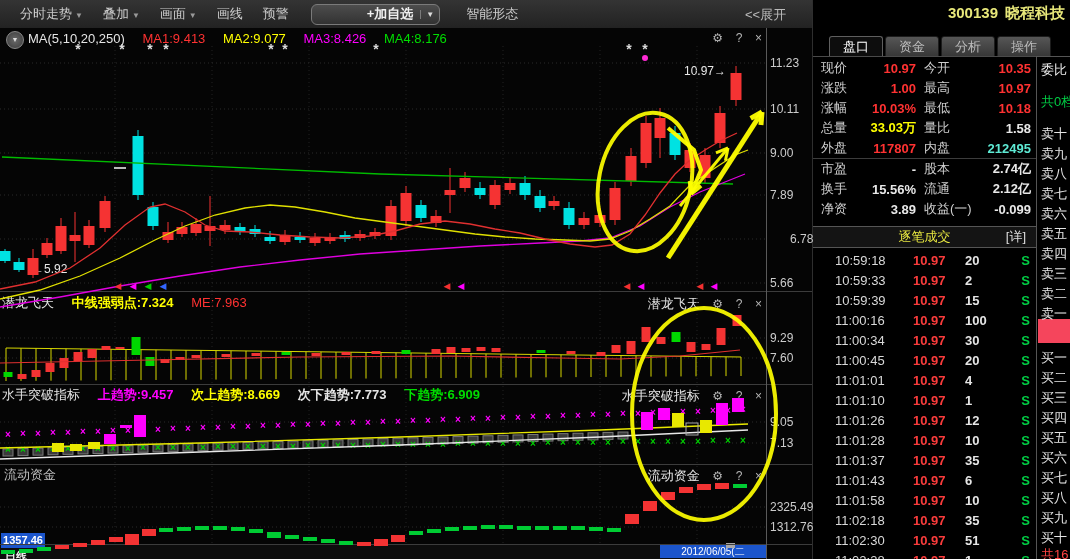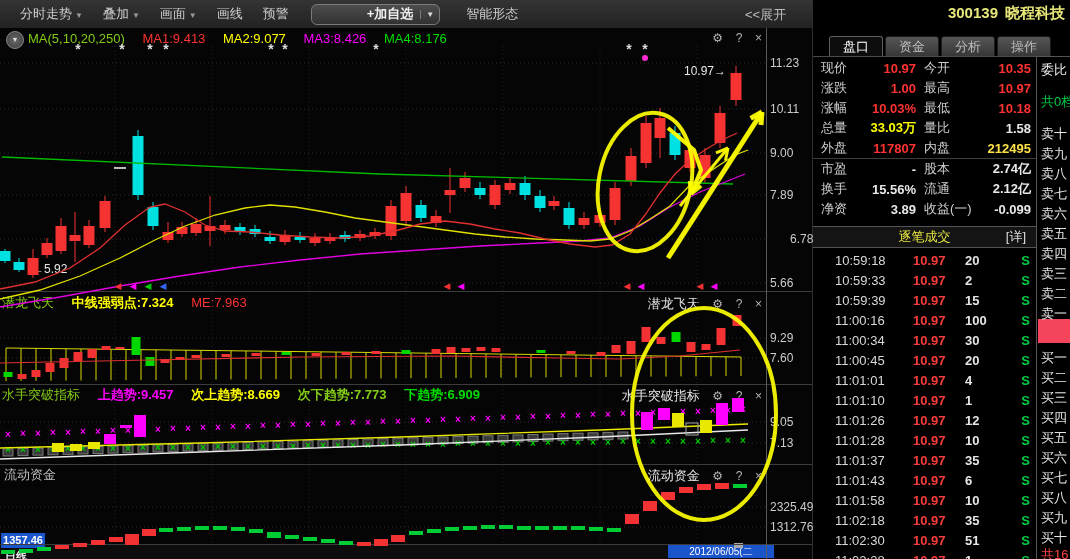--- a/index.html
+++ b/index.html
@@ -15,30 +15,30 @@
            border:1px solid #7a7a7a;border-radius:6px;color:#f0f0f0;font-weight:bold;padding-left:48px;}
   #add-btn .lbl{padding:0 7px;}
   #add-btn .dd{padding:0 5px;border-left:1px solid #7a7a7a;font-size:8px;color:#ddd;}
   #smart-label{margin-left:26px;}
   #collapse-label{position:absolute;left:745px;top:6px;color:#bbb;}
   
   #chart-region{left:0;top:28px;width:812px;height:531px;background:#050505;}
   #chart-svg{position:absolute;left:0;top:0;pointer-events:none;z-index:5;}
   .hdr{position:absolute;font-size:13px;white-space:nowrap;z-index:3;}
   .hdr span{margin-right:14px;}
-  .w{color:#84cc16}.r{color:#ff3232}.y{color:#ffff00}.m{color:#ff00ff}.g{color:#00dd00}
+  .w{color:#e5e5e5}.r{color:#ff3232}.y{color:#ffff00}.m{color:#ff00ff}.g{color:#00dd00}
   #ma-drop{position:absolute;left:6px;top:3px;width:16px;height:16px;border-radius:50%;
            background:radial-gradient(#6a6a6a,#3a3a3a);border:1px solid #888;color:#ddd;font-size:7px;
            text-align:center;line-height:16px;z-index:3;}
   .panel-title{position:absolute;right:50px;font-size:13px;color:#e5e5e5;white-space:nowrap;z-index:3;}
   .panel-title .ico{margin-left:9px;color:#b5b5b5;font-size:12px;cursor:pointer;}
   .tag{position:absolute;color:#e8e8e8;font-size:12px;z-index:4;}
   #axis-col{position:absolute;left:766px;top:0;width:46px;height:531px;z-index:2;}
   .axis-lbl{position:absolute;left:4px;color:#cccccc;font-size:12px;white-space:nowrap;}
-  #date-bar{position:absolute;left:0;top:517px;width:766px;height:14px;background:#0d0d0d;z-index:3;margin-left:8px;}
+  #date-bar{position:absolute;left:0;top:517px;width:766px;height:14px;background:#0d0d0d;z-index:3;}
   #date-box{position:absolute;left:660px;top:0px;width:106px;height:13px;background:#1b55cc;color:#fff;
             font-size:10px;text-align:center;line-height:13px;}
   #drag-handle{position:absolute;left:726px;top:-2px;width:9px;height:5px;background:#a8a8a8;}
   #value-box{position:absolute;left:1px;top:505px;width:44px;height:15px;background:#1b55cc;color:#fff;
              font-size:11px;font-weight:bold;text-align:center;line-height:15px;z-index:3;}
   #period-label{position:absolute;left:5px;top:521px;color:#eee;font-size:11px;font-weight:bold;z-index:3;}
   
   #quote-panel{left:812px;top:0;width:258px;height:559px;background:#000;border-left:1px solid #2e2e2e;}
   #stock-title{position:absolute;right:6px;top:4px;font-size:15px;font-weight:bold;color:#e8e87a;}
   #stock-title span{margin-left:7px;}
@@ -47,21 +47,21 @@
   .tab.active{background:#0d0d0d;color:#ffffff;border:1px solid #5f5f5f;border-bottom:1px solid #0d0d0d;}
   #tabs-line{position:absolute;left:0;top:56px;width:258px;border-top:1px solid #4a4a4a;}
   #quote-grid{position:absolute;left:0;top:58px;width:223px;}
   .q-row{display:flex;align-items:center;height:20px;font-size:13px;}
   .q-row.sep{border-bottom:1px solid #3c3c3c;}
   .q-l{color:#cfcfcf;}
   .q-l1{width:40px;padding-left:8px;}
   .q-v1{flex:1;text-align:right;padding-right:8px;font-weight:bold;}
   .q-l2{width:52px;}
   .q-v2{flex:1;text-align:right;padding-right:5px;font-weight:bold;}
-  .q-up{color:#ff3232}.q-dn{color:#fde047}.q-vol{color:#ffff00}.q-wh{color:#e8e8e8}
+  .q-up{color:#ff3232}.q-dn{color:#5eead4}.q-vol{color:#ffff00}.q-wh{color:#e8e8e8}
   #trade-bar{position:absolute;left:0;top:226px;width:223px;height:20px;background:#141414;
              border-top:1px solid #555;border-bottom:1px solid #555;font-size:13px;line-height:20px;}
   #trade-title{position:absolute;left:0;width:100%;text-align:center;color:#e8e840;}
   #trade-detail{position:absolute;right:10px;color:#dddddd;cursor:pointer;}
   #ticks{position:absolute;left:0;top:250px;width:223px;}
   .tick-row{display:flex;align-items:center;height:20px;font-size:13px;font-weight:bold;}
   .tick-t{width:78px;padding-left:22px;color:#d8d8d8;font-weight:normal;}
   .tick-p{width:52px;color:#fa3c3c;}
   .tick-v{flex:1;text-align:left;color:#e5e5e5;}
   .tick-s{width:18px;text-align:right;color:#00cc44;padding-right:6px;}

